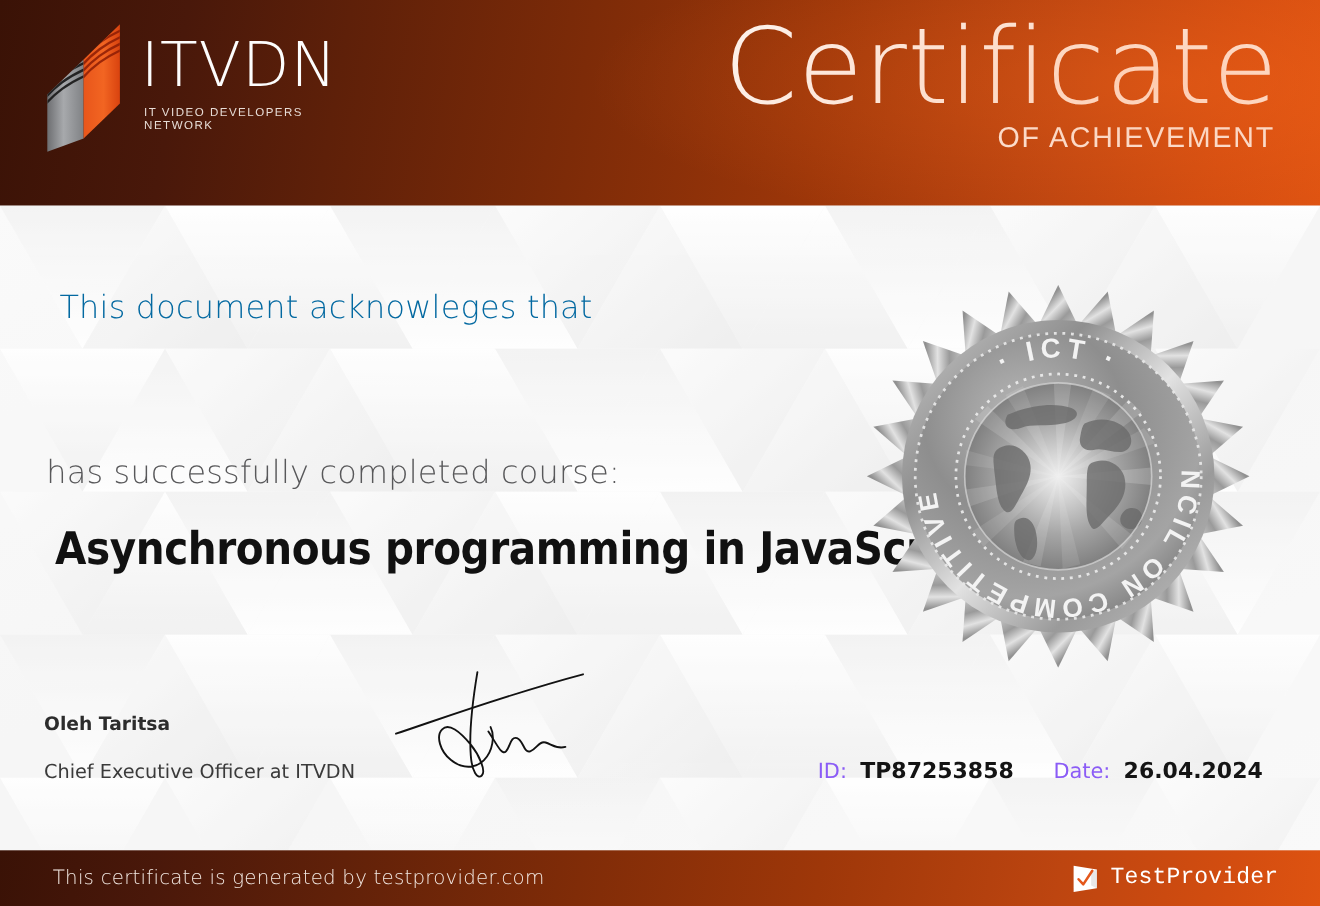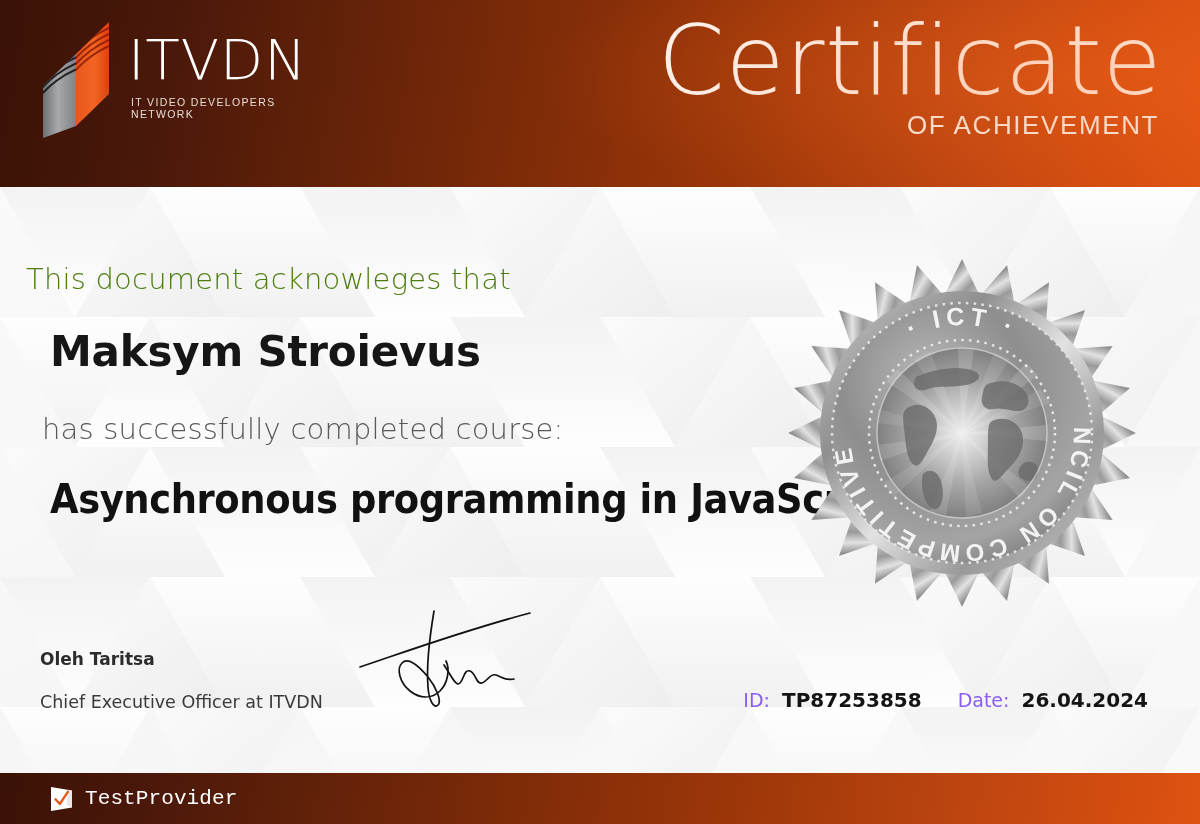--- a/index.html
+++ b/index.html
@@ -106,24 +106,24 @@
     width:1200px; height:586px;
     background:#f4f4f4;
     overflow:hidden;
   }
   .bg-tri { position:absolute; left:0; top:0; width:1200px; height:586px; }
 
   .body-content { position:absolute; left:0; top:0; width:1200px; height:586px; }
 
   .line-acknowledge {
     position:absolute;
-    left:26px; top:75px;
+    left:54px; top:75px;
     font-size:29px;
     font-weight:300;
-    color:#4d7c0f;
+    color:#0369a1;
     letter-spacing:.2px;
     font-family:"DejaVu Sans", sans-serif;
   }
   .recipient-name {
     position:absolute;
     left:50px; top:140px;
     font-size:42px;
     font-weight:bold;
     color:#161616;
     letter-spacing:-.2px;
@@ -387,21 +387,20 @@
         <polygon points="900,520 1050,520 975,650" fill="url(#tB)"></polygon>
         <polygon points="1050,520 1200,520 1125,650" fill="url(#tC)"></polygon>
       </g>
       <rect x="0" y="0" width="1200" height="586" fill="#ffffff" opacity="0.35"></rect>
     </svg>
 
     <div class="body-content">
 
       <div class="line-acknowledge">This document acknowleges that</div>
 
-      <div class="recipient-name">Maksym Stroievus</div>
 
       <div class="line-completed">has successfully completed course:</div>
 
       <div class="course-name">Asynchronous programming in JavaScript</div>
 
       <svg class="signature" viewBox="0 0 200 110">
         <g fill="none" stroke="#121212" stroke-width="1.7" stroke-linecap="round" stroke-linejoin="round">
           <path d="M8 62 C 50 48, 110 26, 178 8"></path>
           <path d="M82 6 C 78 30, 74 58, 76 82 C 77 96, 82 104, 86 100 C 90 96, 84 82, 76 72
                    C 66 60, 56 52, 50 58 C 44 64, 48 78, 58 86 C 68 94, 80 94, 88 86
@@ -521,20 +520,21 @@
                      C 228 216, 230 208, 236 204 Z"></path>
           </g>
           <circle cx="174" cy="174" r="85" fill="none" stroke="#d8d8d8" stroke-width="1.5" opacity=".7"></circle>
         </g>
       </svg>
 
     </div>
   </div>
 
   <div class="footer">
+    <div class="footer-note">This certificate is generated by testprovider.com</div>
     <div class="tp-logo">
       <svg class="tp-mark" viewBox="0 0 28 28">
         <polygon points="3,2 24,5.5 24,22.5 3,26" fill="#ffffff"></polygon>
         <polygon points="24,5.5 19,8 19,20 24,22.5" fill="#e8e8e8"></polygon>
         <path d="M7.5 14.3 L11.8 19 L20 6.6" fill="none" stroke="#e4571b" stroke-width="2.3" stroke-linecap="round" stroke-linejoin="round"></path>
       </svg>
       <span class="tp-name">TestProvider</span>
     </div>
   </div>
 

